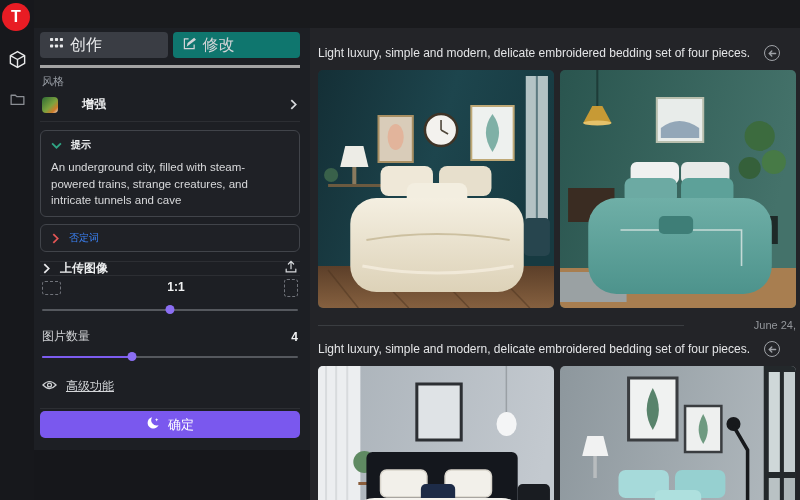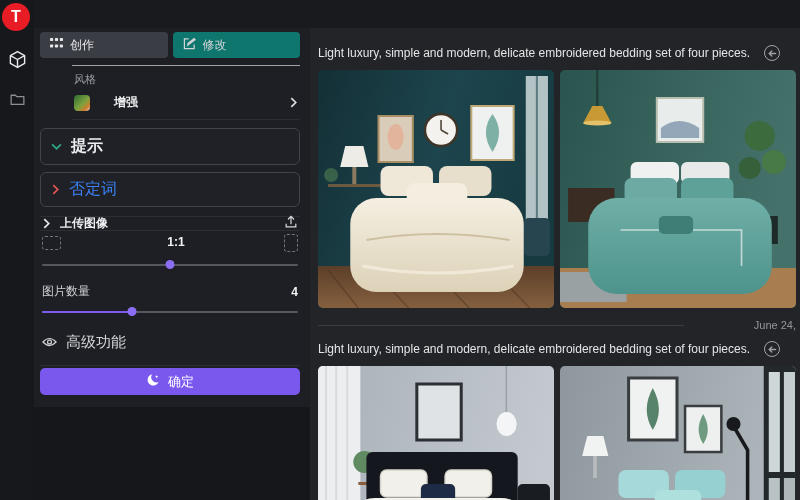--- a/index.html
+++ b/index.html
@@ -14,37 +14,37 @@
     display:flex; align-items:center; justify-content:center; }
   .rail-ico { position:absolute; left:0; width:34px; height:30px; display:flex; align-items:center; justify-content:center; }
   .rail-ico svg { display:block; }
 
   
   .panel { position:absolute; left:34px; top:28px; width:276px; height:472px; background:#16171b; }
   .panel-form { background:#1d1f24; padding:3px 10px 12px 6px; }
 
   .tabs { display:flex; gap:5px; margin-top:1px; }
   .tab { flex:1; height:26px; border-radius:4px; display:flex; align-items:center; gap:7px;
-    padding-left:10px; font-size:12px; color:#e7e8ea; cursor:pointer; }
+    padding-left:10px; font-size:16px; color:#e7e8ea; cursor:pointer; }
   .tab.active { background:#3a3d44; }
   .tab.inactive { background:#0f766e; color:#d2d4d7; }
   .tab svg { flex:none; }
 
-  .style-section { border-top:1px solid #a3a3a3; border-bottom:1px solid #2c2e33;
-    margin-top:7px; padding:6px 2px 8px 2px;margin-left:32px; }
+  .style-section { border-top:3px solid #a3a3a3; border-bottom:1px solid #2c2e33;
+    margin-top:7px; padding:6px 2px 8px 2px; }
   .style-label { font-size:11px; color:#989da4; }
   .style-row { display:flex; align-items:center; gap:24px; margin-top:7px; cursor:pointer; }
   .style-thumb { width:16px; height:16px; border-radius:4px;
     background:linear-gradient(135deg,#2f6b33 0%,#7da33f 55%,#d07a2a 80%,#e6e0d0 100%); }
   .style-name { font-size:12px; font-weight:bold; color:#f0f1f2; }
   .style-row .chev { margin-left:auto; }
 
   .box { border:1px solid #41444a; border-radius:6px; background:#1f2126; padding:7px 10px; }
   .prompt-box { margin-top:8px; }
-  .box-head { display:flex; align-items:center; gap:9px; font-size:16px; font-weight:bold; color:#eceeef;text-align:center; }
+  .box-head { display:flex; align-items:center; gap:9px; font-size:10px; font-weight:bold; color:#eceeef;text-align:center; }
   .prompt-text { margin-top:7px; font-size:11.5px; line-height:1.45; color:#d8d9db; }
   .neg-box { margin-top:7px; padding:6px 10px; }
   .neg-box .box-head { font-weight:normal; color:#3b82f6; }
 
   .upload-row { margin-top:9px; border-top:1px solid #2c2e33; border-bottom:1px solid #2c2e33;
     height:15px; display:flex; align-items:center; gap:9px; font-size:12px; font-weight:bold; color:#eceeef; padding:0 2px; }
   .upload-row .up-ico { margin-left:auto; }
 
   .settings-head { height:28px; display:flex; align-items:center; gap:9px;
     font-size:12px; font-weight:bold; color:#eceeef; padding:0 2px; }
@@ -61,21 +61,21 @@
   .slider .track { position:absolute; left:0; right:0; top:4px; height:2px; background:#55585e; border-radius:1px; }
   .slider .fill { position:absolute; left:0; top:4px; height:2px; background:#7c5cf0; border-radius:1px; }
   .slider .thumb { position:absolute; top:0; width:9px; height:9px; border-radius:50%;
     background:#8b6ef3; transform:translateX(-50%); }
 
   .count-row { display:flex; align-items:center; margin-top:13px; padding:0 2px; }
   .count-label { font-size:12px; color:#cfd1d4; }
   .count-value { margin-left:auto; font-size:12px; font-weight:bold; color:#f2f3f4; }
 
   .adv-row { display:flex; align-items:center; gap:9px; margin-top:16px; padding:0 2px;
-    font-size:15px; color:#d4d6d9; cursor:pointer; }
+    font-size:12px; color:#d4d6d9; cursor:pointer;text-decoration:underline; }
 
   .form-div { border-top:1px solid #2c2e33; margin-top:13px; }
   .confirm-btn { margin-top:2px; height:27px; width:100%; border:none; border-radius:5px;
     background:#7a58ee; color:#fff; font-size:13px; display:flex; align-items:center;
     justify-content:center; gap:8px; cursor:pointer; font-family:inherit; }
 
   
   .main { position:absolute; left:310px; top:28px; right:0; bottom:0; background:#232428;
     overflow:hidden; padding:8px 4px 5px 8px; }
   .prompt-row { display:flex; align-items:center; gap:14px; height:22px; margin:6px 0 6px 0; }
@@ -161,20 +161,21 @@
 
       <div class="box prompt-box">
         <div class="box-head">
           <span class="chev">
             <svg width="11" height="9" viewBox="0 0 10 8" fill="none" stroke="#2fa584" stroke-width="1.6">
                 <path d="M1 2 L5 6 L9 2"></path>
               </svg>
           </span>
           <span>提示</span>
         </div>
+        <div class="prompt-text">An underground city, filled with steam-powered trains, strange creatures, and intricate tunnels and cave</div>
       </div>
 
       <div class="box neg-box">
         <div class="box-head">
           <span class="chev">
             <svg width="9" height="11" viewBox="0 0 8 10" fill="none" stroke="#e25555" stroke-width="1.6">
                 <path d="M2 1 L6 5 L2 9"></path>
               </svg>
           </span>
           <span>否定词</span>

